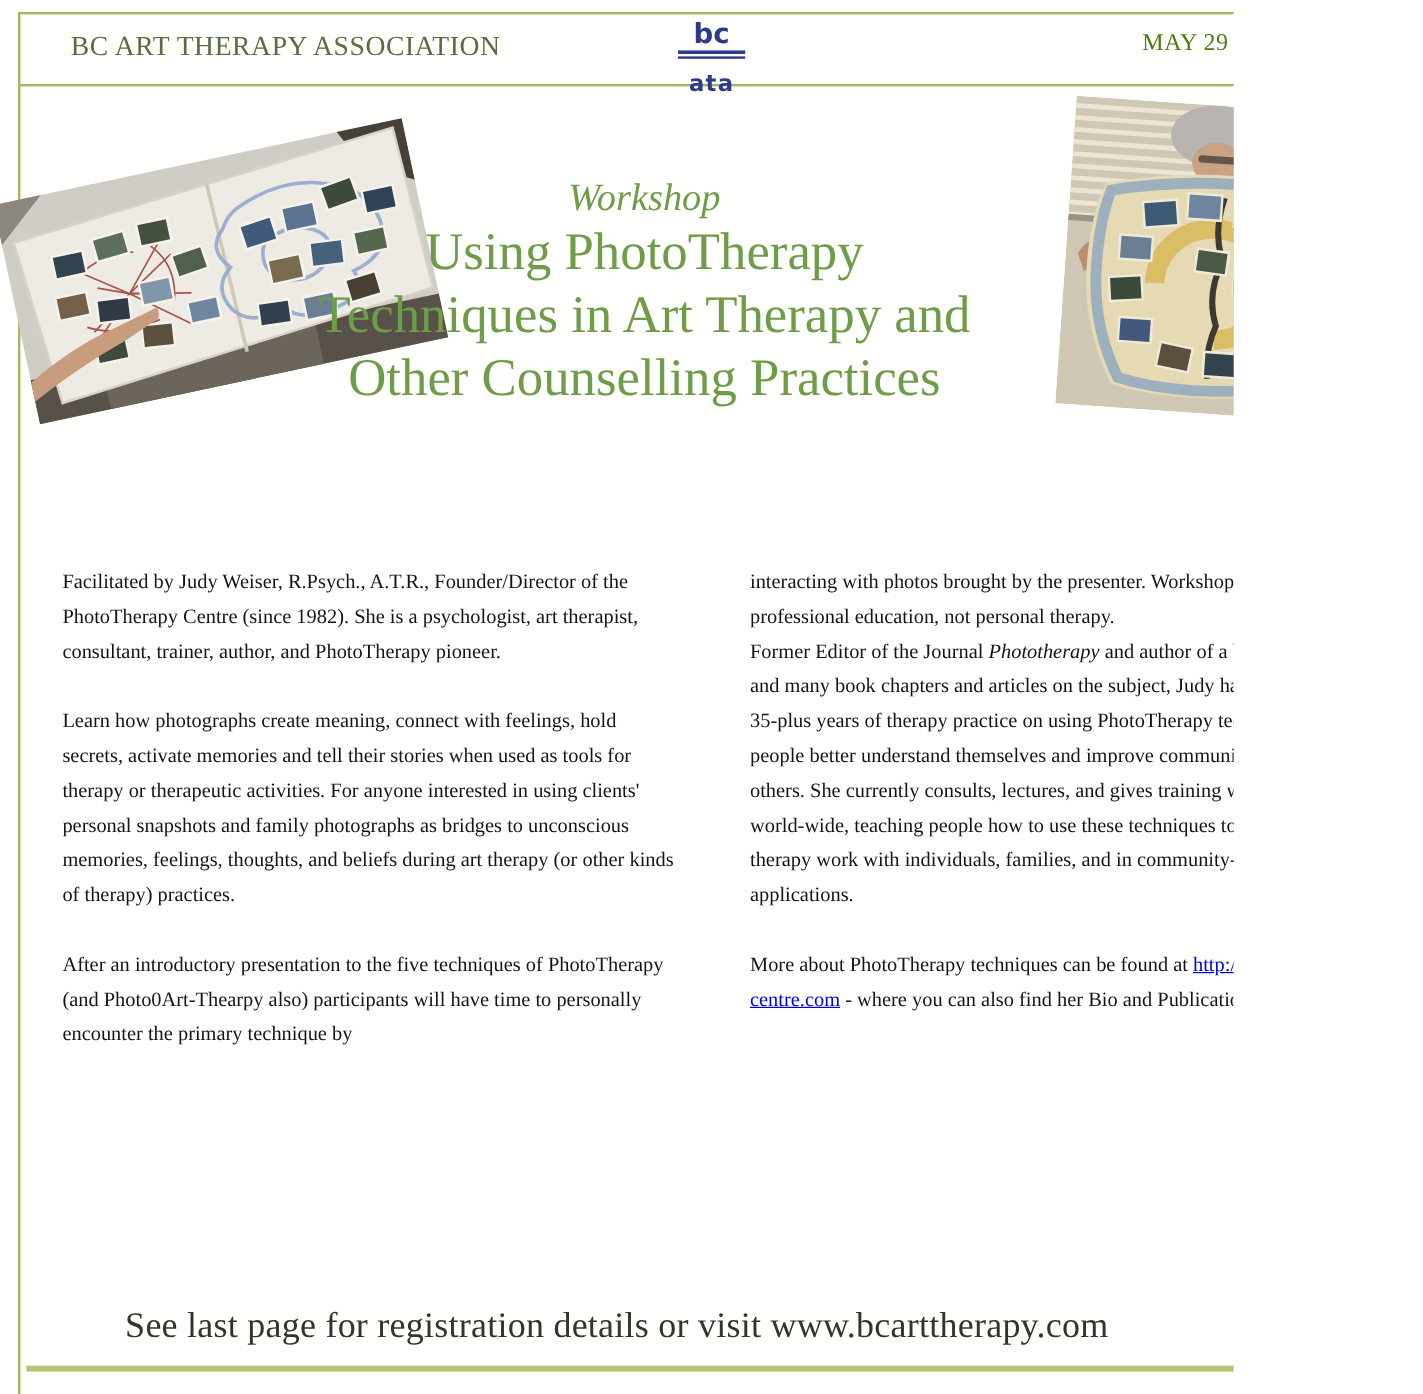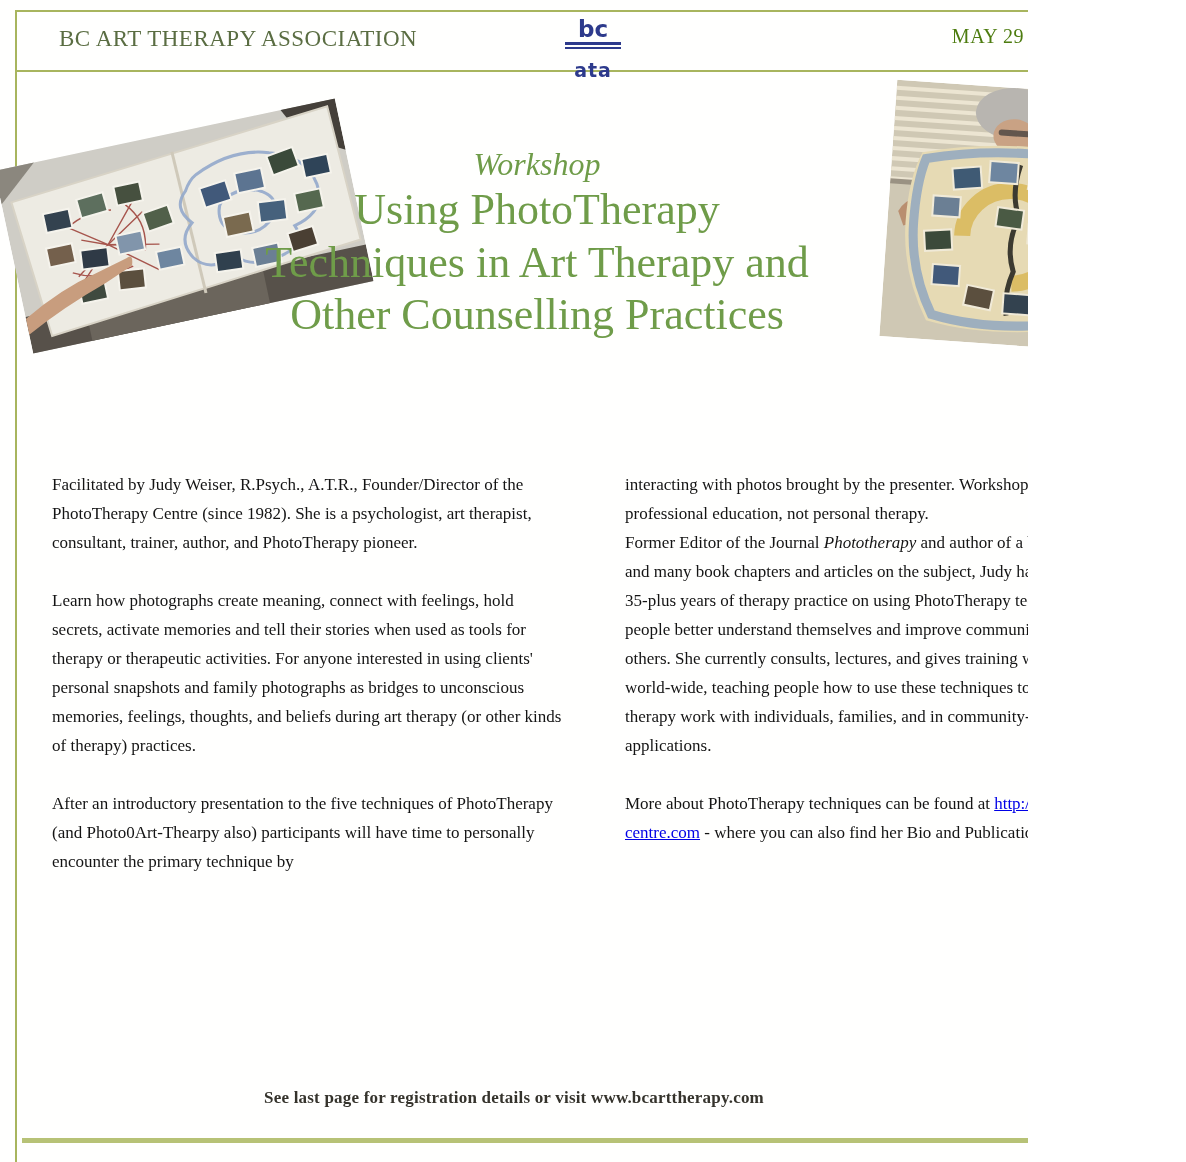--- a/index.html
+++ b/index.html
@@ -31,21 +31,21 @@
   .col{position:absolute;top:470px;width:514px;font-size:17px;line-height:29px;color:#141414;}
   .col-left{left:52px;}
   .col-right{left:625px;}
   .col p{margin:0;}
   .col p.gap-after{margin-bottom:29px;}
   .col p.gap-before{margin-top:29px;}
   .col .italic{font-style:italic;}
   .col a.link{color:#0000e6;text-decoration:underline;}
   
   .footer{position:absolute;left:0;right:0;top:1088px;text-align:center;
-          font-size:17px;font-weight:bold;color:#35332c;letter-spacing:.2px;}
+          font-size:30px;font-weight:normal;color:#35332c;letter-spacing:.2px;}
   
   .photo{position:absolute;}
   .photo-left{left:10px;top:132px;width:348px;height:188px;transform:rotate(-12deg);}
   .photo-right{left:888px;top:88px;width:247px;height:257px;transform:rotate(4deg);}
 </style>
 </head>
 <body>
 
 <div class="page">
 

